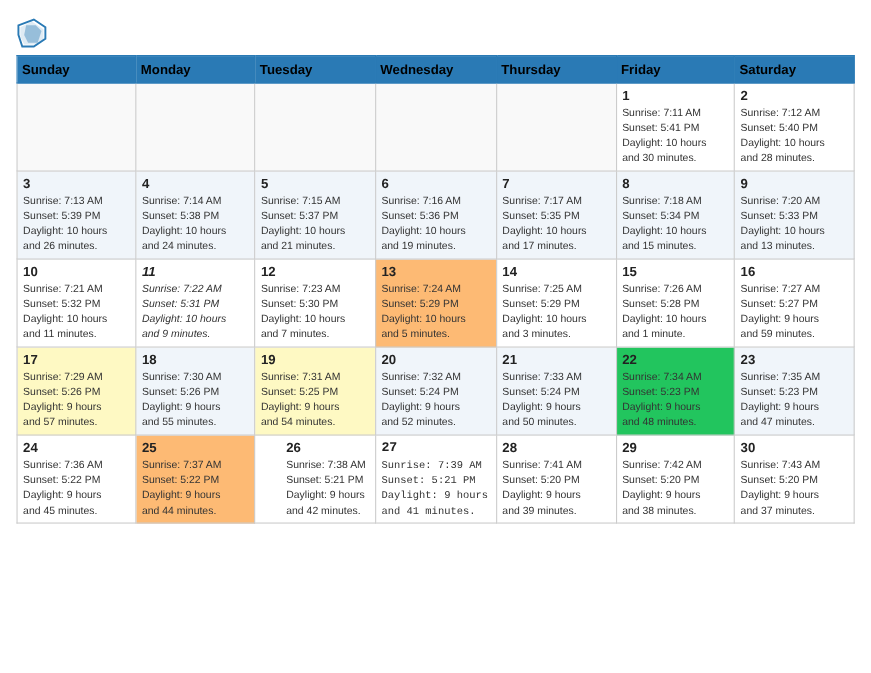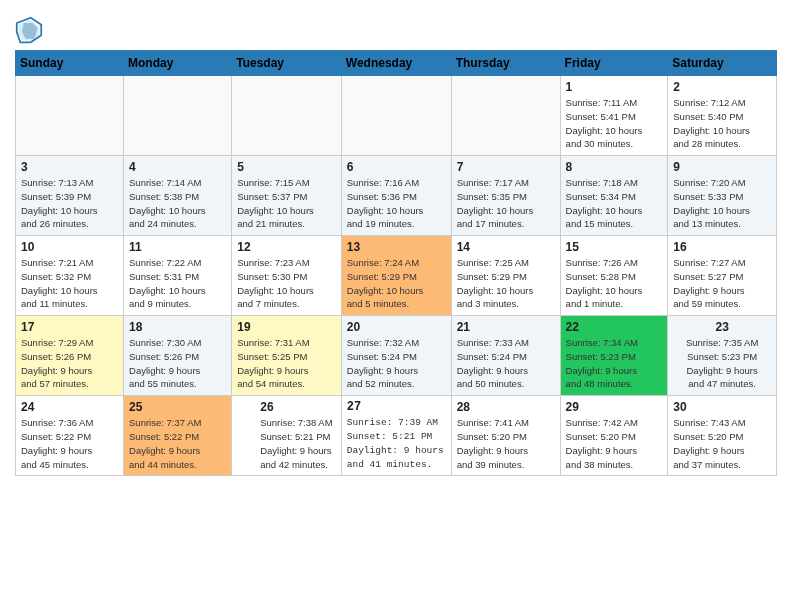--- a/index.html
+++ b/index.html
@@ -177,21 +177,21 @@
           <td style="background: rgb(240, 245, 250);">
             <div class="day-number">9</div>
             <div class="day-info">Sunrise: 7:20 AM<br>Sunset: 5:33 PM<br>Daylight: 10 hours<br>and 13 minutes.</div>
           </td>
         </tr>
         <tr>
           <td style="background: rgb(255, 255, 255);">
             <div class="day-number">10</div>
             <div class="day-info">Sunrise: 7:21 AM<br>Sunset: 5:32 PM<br>Daylight: 10 hours<br>and 11 minutes.</div>
           </td>
-          <td style="background: rgb(255, 255, 255);">
+          <td style="background: rgb(255, 255, 255); font-style: italic;">
             <div class="day-number">11</div>
             <div class="day-info">Sunrise: 7:22 AM<br>Sunset: 5:31 PM<br>Daylight: 10 hours<br>and 9 minutes.</div>
           </td>
           <td style="background: rgb(255, 255, 255);">
             <div class="day-number">12</div>
             <div class="day-info">Sunrise: 7:23 AM<br>Sunset: 5:30 PM<br>Daylight: 10 hours<br>and 7 minutes.</div>
           </td>
           <td style="background: #fdba74;">
             <div class="day-number">13</div>
             <div class="day-info">Sunrise: 7:24 AM<br>Sunset: 5:29 PM<br>Daylight: 10 hours<br>and 5 minutes.</div>
@@ -227,21 +227,21 @@
             <div class="day-info">Sunrise: 7:32 AM<br>Sunset: 5:24 PM<br>Daylight: 9 hours<br>and 52 minutes.</div>
           </td>
           <td style="background: rgb(240, 245, 250);">
             <div class="day-number">21</div>
             <div class="day-info">Sunrise: 7:33 AM<br>Sunset: 5:24 PM<br>Daylight: 9 hours<br>and 50 minutes.</div>
           </td>
           <td style="background: #22c55e;">
             <div class="day-number">22</div>
             <div class="day-info">Sunrise: 7:34 AM<br>Sunset: 5:23 PM<br>Daylight: 9 hours<br>and 48 minutes.</div>
           </td>
-          <td style="background: rgb(240, 245, 250); text-align: center;">
+          <td style="background: rgb(240, 245, 250);">
             <div class="day-number">23</div>
             <div class="day-info">Sunrise: 7:35 AM<br>Sunset: 5:23 PM<br>Daylight: 9 hours<br>and 47 minutes.</div>
           </td>
         </tr>
         <tr>
           <td style="background: rgb(255, 255, 255);">
             <div class="day-number">24</div>
             <div class="day-info">Sunrise: 7:36 AM<br>Sunset: 5:22 PM<br>Daylight: 9 hours<br>and 45 minutes.</div>
           </td>
           <td style="background: #fdba74;">

